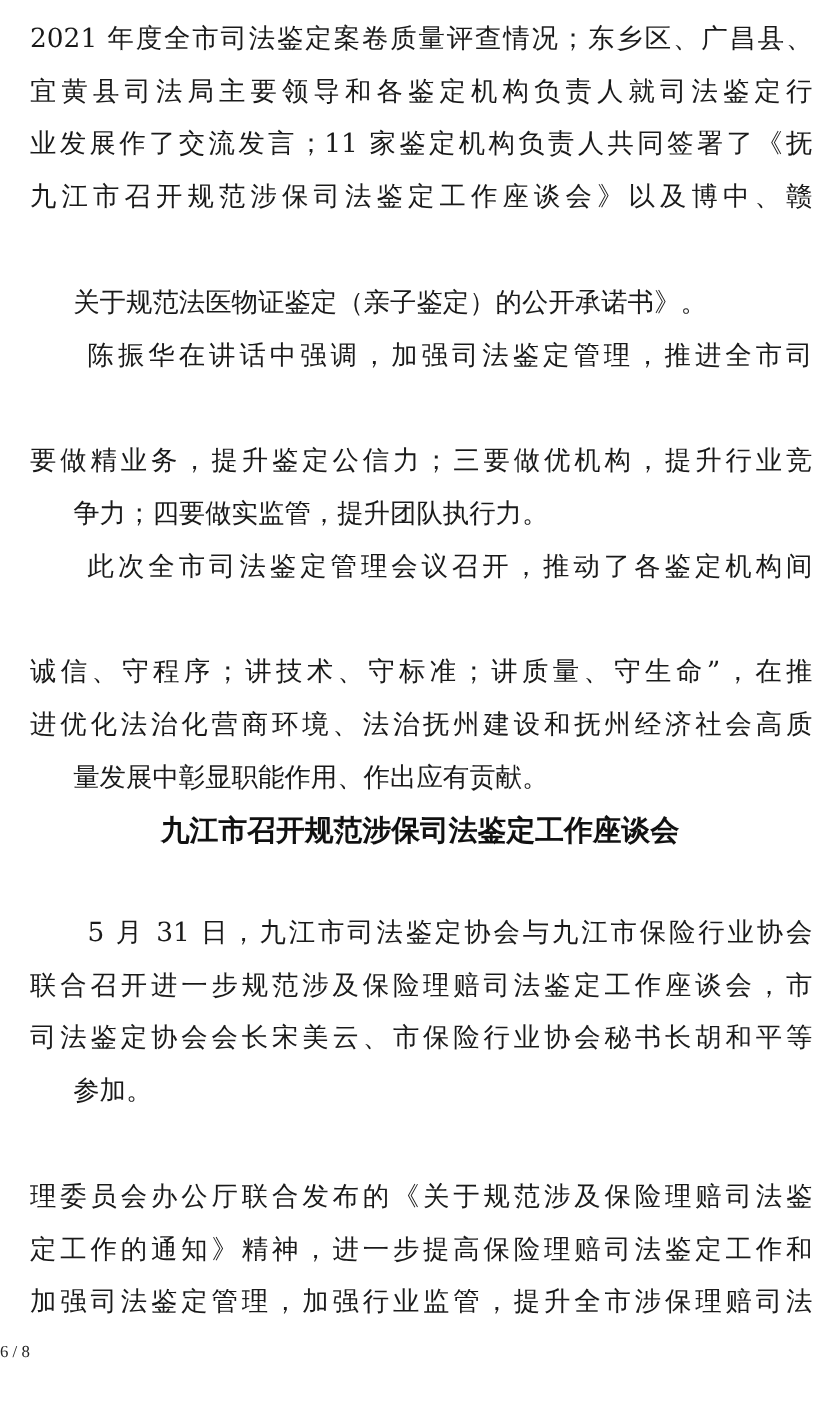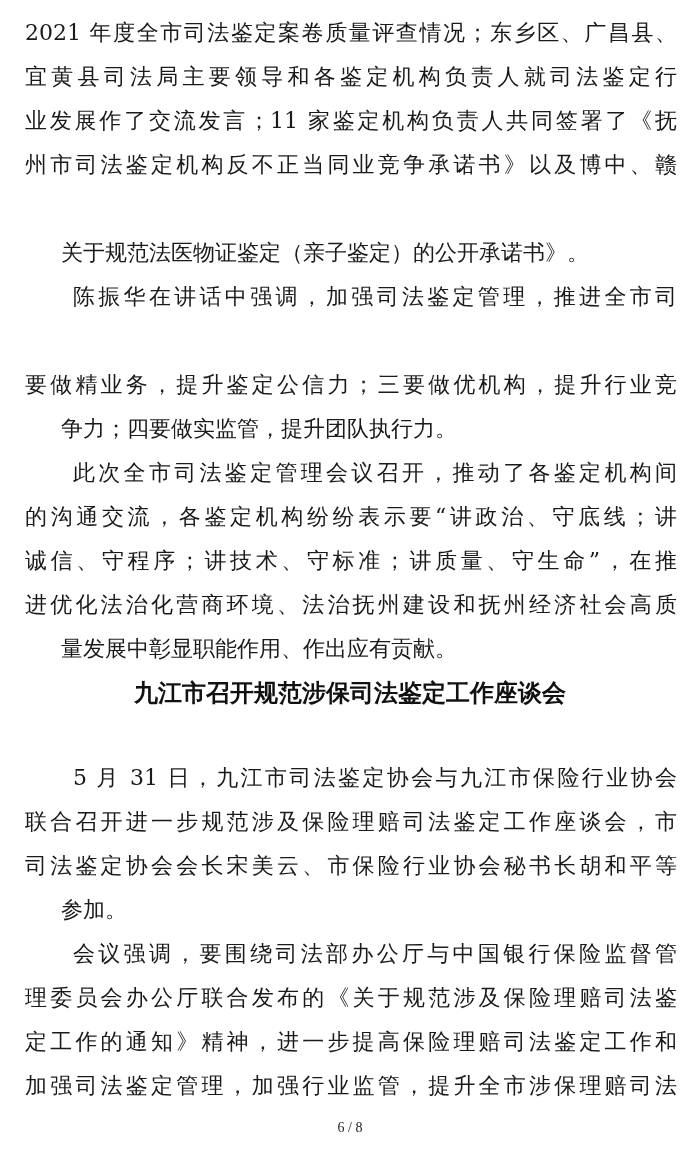--- a/index.html
+++ b/index.html
@@ -12,47 +12,45 @@
   }
   .line.last { text-align-last: left; margin-left: 36px; }
   .line.indent { padding-left: 48px; width: 604px; }
   .title {
     position: absolute; left: 0; width: 700px; top: 670px; height: 46px; line-height: 46px;
     text-align: center; font-family: Liberation Sans, sans-serif;
     font-weight: bold; font-size: 24px; color: #111;
   }
   .pagenum {
     position: absolute; left: 0; width: 700px; top: 1116px; height: 24px; line-height: 24px;
-    text-align: center; font-family: "Liberation Serif", "DejaVu Serif", serif; font-size: 14px; color: #222;
+    text-align: left; font-family: "Liberation Serif", "DejaVu Serif", serif; font-size: 14px; color: #222;
   }
 </style>
 </head>
 <body>
 
 <div class="page">
 
   <div class="line" style="top:11px">2021 年度全市司法鉴定案卷质量评查情况；东乡区、广昌县、</div>
   <div class="line" style="top:55px">宜黄县司法局主要领导和各鉴定机构负责人就司法鉴定行</div>
   <div class="line" style="top:99px">业发展作了交流发言；11 家鉴定机构负责人共同签署了《抚</div>
-  <div class="line" style="top:143px">州市司法鉴定机构反不正当同业竞争承诺书》以及博中、赣</div>
+  <div class="line" style="top:143px">九江市召开规范涉保司法鉴定工作座谈会》以及博中、赣</div>
   <div class="line last" style="top:231px">关于规范法医物证鉴定（亲子鉴定）的公开承诺书》。</div>
   <div class="line indent" style="top:275px">陈振华在讲话中强调，加强司法鉴定管理，推进全市司</div>
   <div class="line" style="top:363px">要做精业务，提升鉴定公信力；三要做优机构，提升行业竞</div>
   <div class="line last" style="top:407px">争力；四要做实监管，提升团队执行力。</div>
   <div class="line indent" style="top:451px">此次全市司法鉴定管理会议召开，推动了各鉴定机构间</div>
-  <div class="line" style="top:495px">的沟通交流，各鉴定机构纷纷表示要“讲政治、守底线；讲</div>
   <div class="line" style="top:539px">诚信、守程序；讲技术、守标准；讲质量、守生命”，在推</div>
   <div class="line" style="top:583px">进优化法治化营商环境、法治抚州建设和抚州经济社会高质</div>
   <div class="line last" style="top:627px">量发展中彰显职能作用、作出应有贡献。</div>
 
   <div class="title" style="top:670px">九江市召开规范涉保司法鉴定工作座谈会</div>
 
   <div class="line indent" style="top:756px">5 月 31 日，九江市司法鉴定协会与九江市保险行业协会</div>
   <div class="line" style="top:800px">联合召开进一步规范涉及保险理赔司法鉴定工作座谈会，市</div>
   <div class="line" style="top:844px">司法鉴定协会会长宋美云、市保险行业协会秘书长胡和平等</div>
   <div class="line last" style="top:888px">参加。</div>
-  <div class="line indent" style="top:932px">会议强调，要围绕司法部办公厅与中国银行保险监督管</div>
   <div class="line" style="top:976px">理委员会办公厅联合发布的《关于规范涉及保险理赔司法鉴</div>
   <div class="line" style="top:1020px">定工作的通知》精神，进一步提高保险理赔司法鉴定工作和</div>
   <div class="line" style="top:1064px">加强司法鉴定管理，加强行业监管，提升全市涉保理赔司法</div>
 
   <div class="pagenum">6 / 8</div>
 </div>
 
 </body></html>

